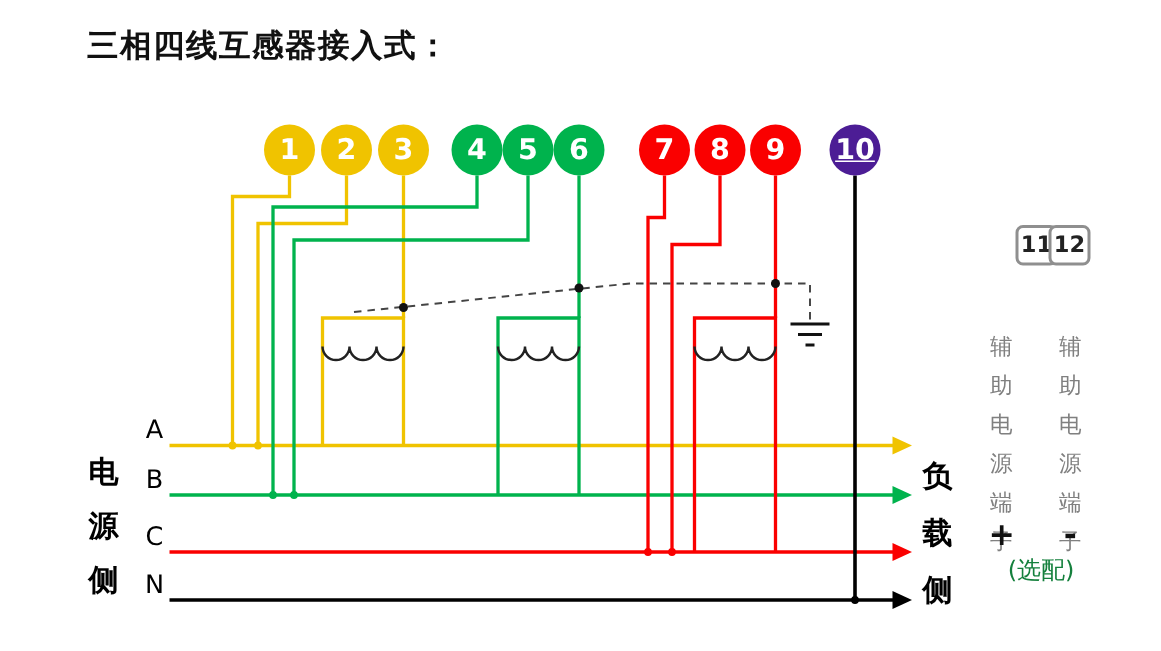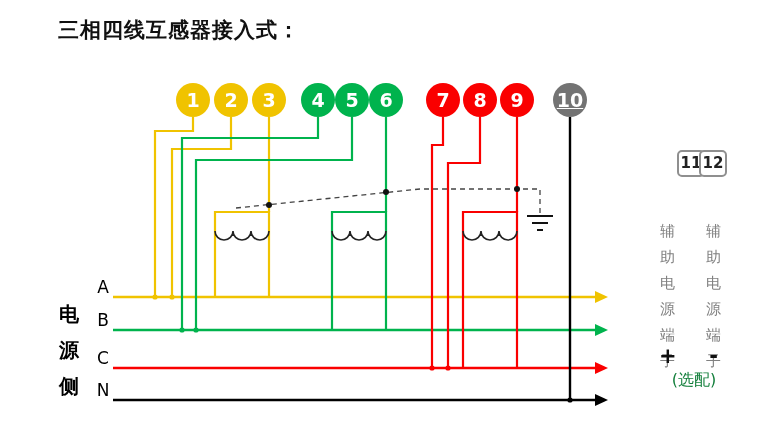--- a/index.html
+++ b/index.html
@@ -96,28 +96,29 @@
 
   <div class="term" style="left: 176px; background: rgb(240, 195, 0);">1</div>
   <div class="term" style="left: 214px; background: rgb(240, 195, 0);">2</div>
   <div class="term" style="left: 252px; background: rgb(240, 195, 0);">3</div>
   <div class="term" style="left: 301px; background: rgb(0, 179, 77);">4</div>
   <div class="term" style="left: 335px; background: rgb(0, 179, 77);">5</div>
   <div class="term" style="left: 369px; background: rgb(0, 179, 77);">6</div>
   <div class="term" style="left: 426px; background: rgb(250, 0, 0);">7</div>
   <div class="term" style="left: 463px; background: rgb(250, 0, 0);">8</div>
   <div class="term" style="left: 500px; background: rgb(250, 0, 0);">9</div>
-  <div class="term" style="left: 553px; background: #737373; text-decoration: underline;">10</div>
+  <div class="term" style="left: 553px; background: #4c1d95; text-decoration: underline;">10</div>
 
   <div class="vlabel" style="left:56px; top:296px;">电源侧</div>
   <span class="linelabel" style="left:92px; top:277px;">A</span>
   <span class="linelabel" style="left:92px; top:310px;">B</span>
   <span class="linelabel" style="left:92px; top:348px;">C</span>
   <span class="linelabel" style="left:92px; top:380px;">N</span>
 
+  <div class="vlabel" style="left:612px; top:298px; line-height:38px;">负载侧</div>
 
   <div class="auxbox" style="left:653px;margin-left:24px;">11</div>
   <div class="auxbox" style="left:699px;">12</div>
   <div class="auxlabel" style="left:659px;">辅助电源端子</div>
   <div class="auxlabel" style="left:705px;">辅助电源端子</div>
   <div class="auxsign" style="left:659px;">+</div>
   <div class="auxsign" style="left:705px;">-</div>
   <div class="optnote">(选配)</div>
 
 </div>

